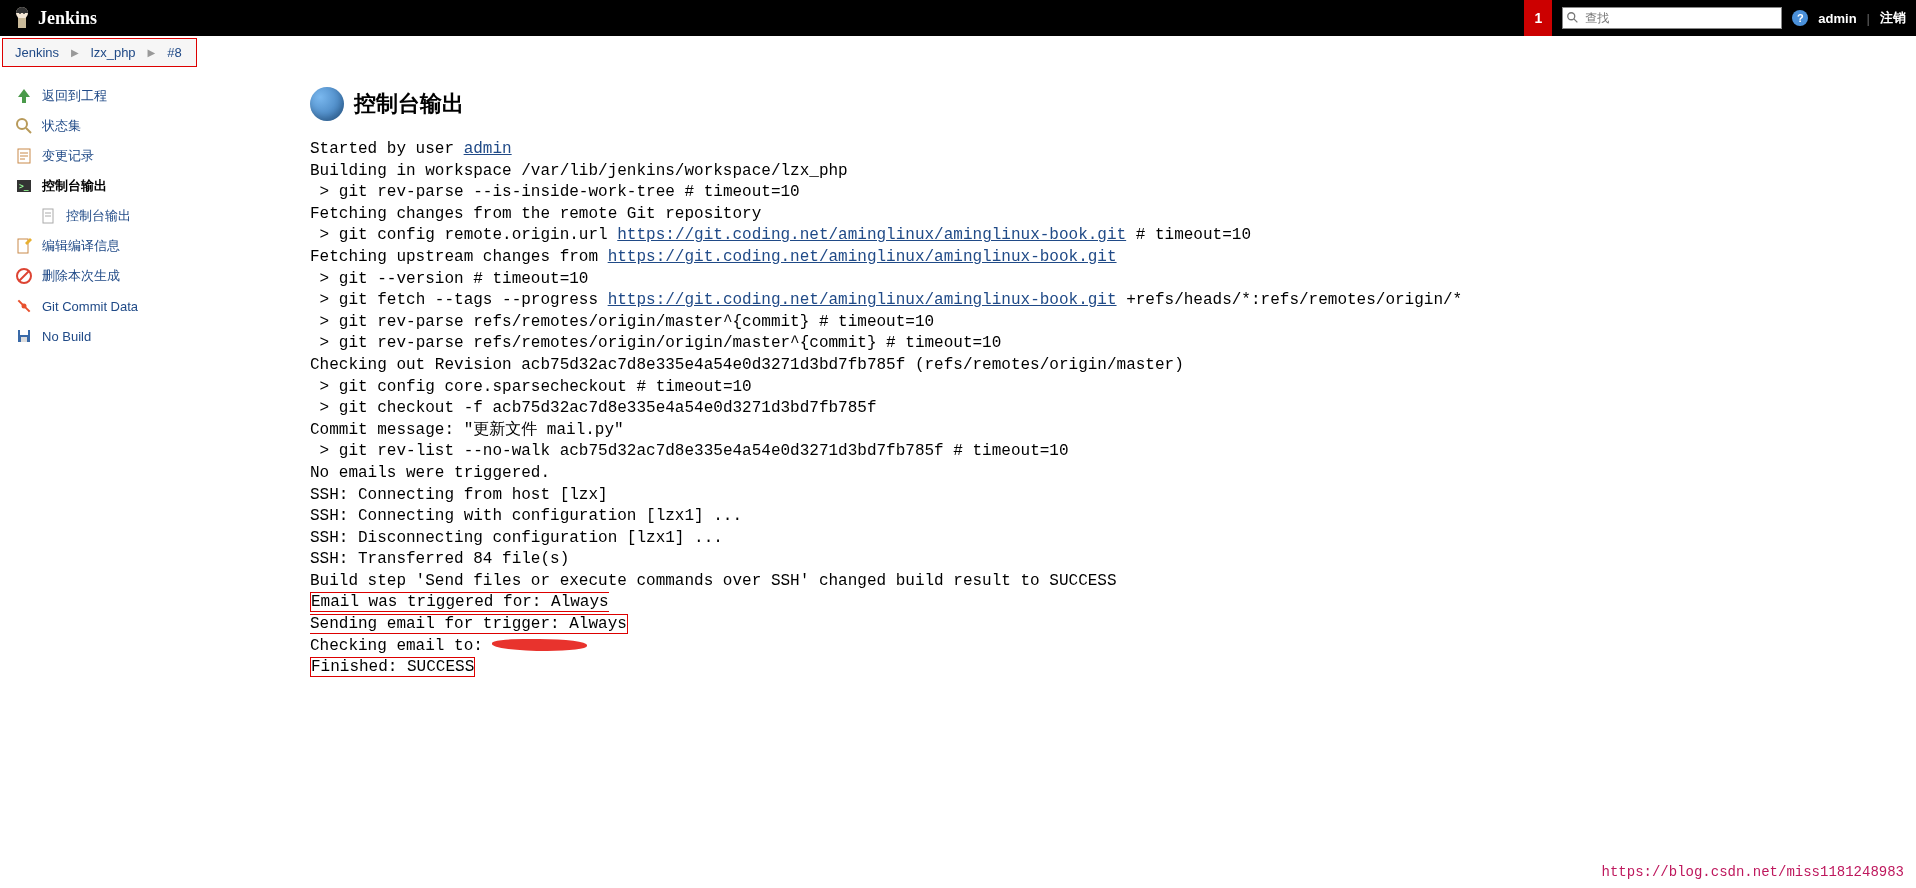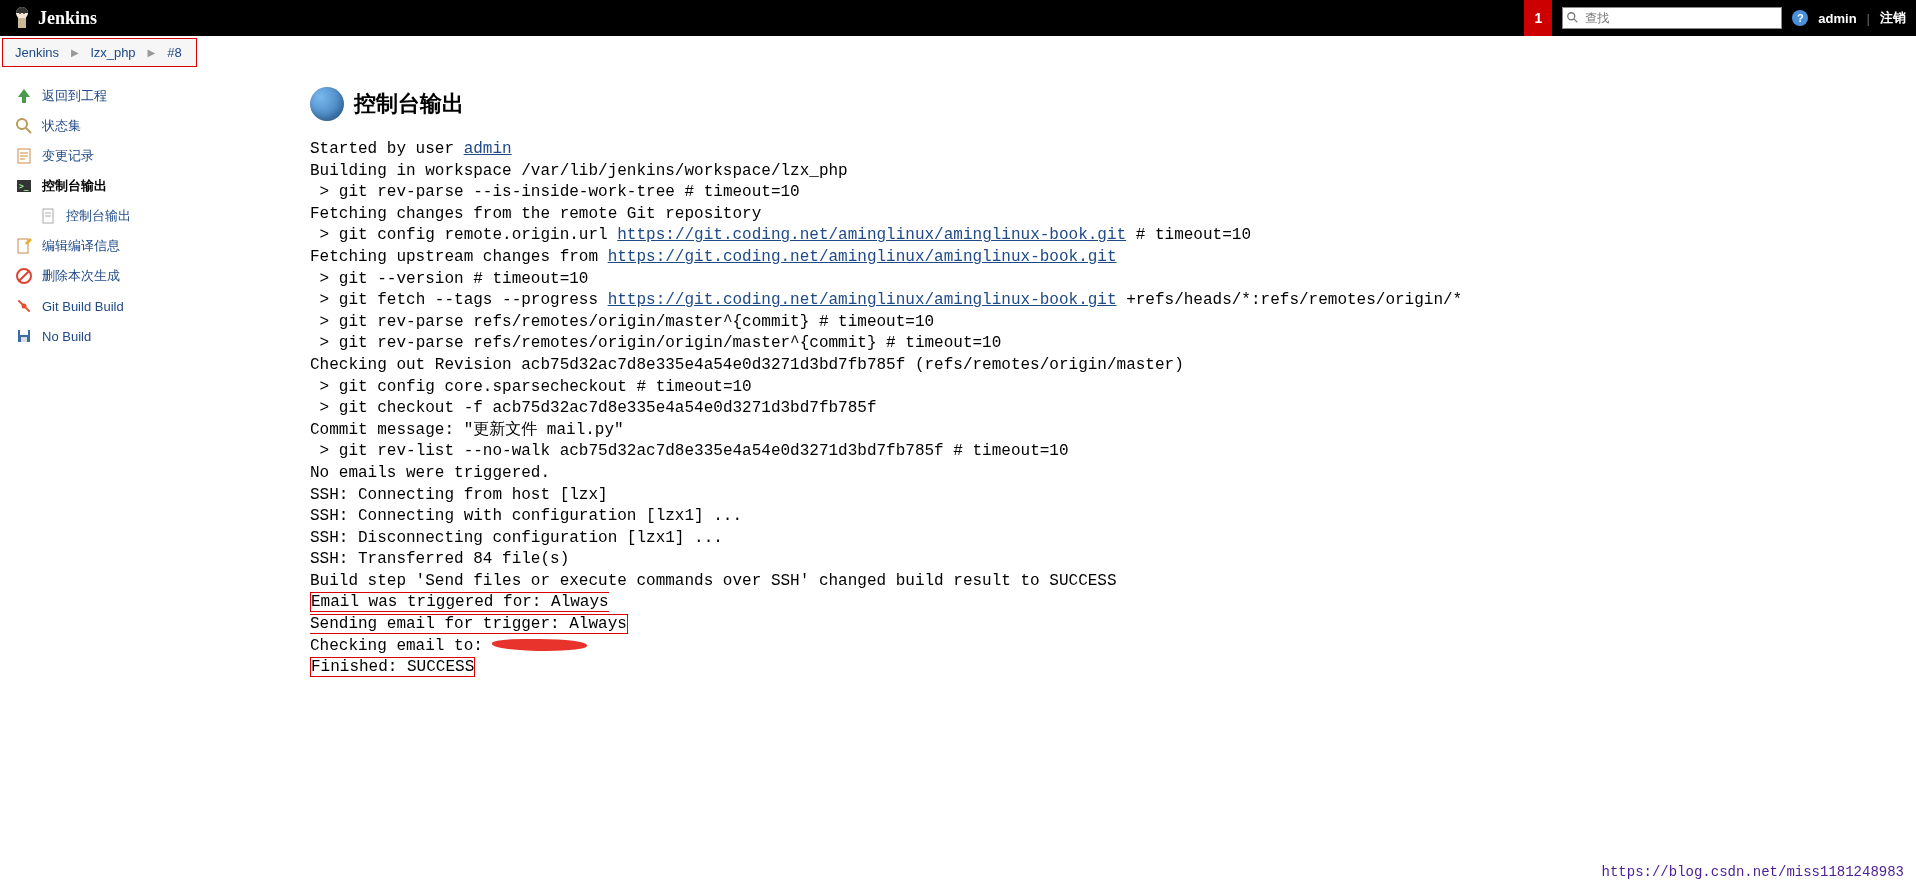--- a/index.html
+++ b/index.html
@@ -32,21 +32,21 @@
     .main { flex: 1; padding: 18px 20px; }
     .page-title-row { display: flex; align-items: center; gap: 10px; margin-bottom: 18px; }
     .ball { width: 34px; height: 34px; border-radius: 50%; background: radial-gradient(circle at 30% 30%, #7ab8ef, #2d6aa8); box-shadow: inset -2px -4px 6px rgba(0,0,0,.2); }
     .page-title { font-size: 22px; font-weight: bold; }
     
     .console { font-family: "Courier New", monospace; font-size: 16px; line-height: 1.35; white-space: pre-wrap; color: #000; }
     .console a { color: #204a87; text-decoration: underline; }
     .redbox { border: 1px solid #d00; display: inline; }
     .redscribble { display: inline-block; width: 95px; height: 12px; background: #e8332d; border-radius: 40% 60% 50% 70%; vertical-align: middle; }
     
-    .watermark { position: fixed; bottom: 8px; right: 12px; color: #4c1d95; font-size: 14px; font-family: "Courier New", monospace; }
+    .watermark { position: fixed; bottom: 8px; right: 12px; color: #be185d; font-size: 14px; font-family: "Courier New", monospace; }
   </style>
 </head>
 <body>
 
 <div class="header">
   <div class="header-left">
     <a class="logo-wrap">
       <svg class="logo-icon" viewBox="0 0 24 28">
         <circle cx="12" cy="9" r="6" fill="#f4e7d6"></circle>
         <path d="M6 9 a6 6 0 0 1 12 0" fill="#333"></path>
@@ -148,21 +148,21 @@
         </span>
       <span>删除本次生成</span>
     </div>
     <div class="side-item">
       <span class="ico">
           <svg width="18" height="18" viewBox="0 0 18 18">
             <rect x="1" y="8" width="16" height="2" transform="rotate(45 9 9)" fill="#e8502d"></rect>
             <circle cx="9" cy="9" r="2.5" fill="#e8502d"></circle>
           </svg>
         </span>
-      <span>Git Build Build</span>
+      <span>Git Commit Data</span>
     </div>
     <div class="side-item">
       <span class="ico">
           <svg width="18" height="18" viewBox="0 0 18 18">
             <rect x="3" y="3" width="12" height="12" fill="#3a6aa8"></rect>
             <rect x="5" y="3" width="8" height="5" fill="#fff"></rect>
             <rect x="6" y="10" width="6" height="5" fill="#ddd"></rect>
           </svg>
         </span>
       <span>No Build</span>

